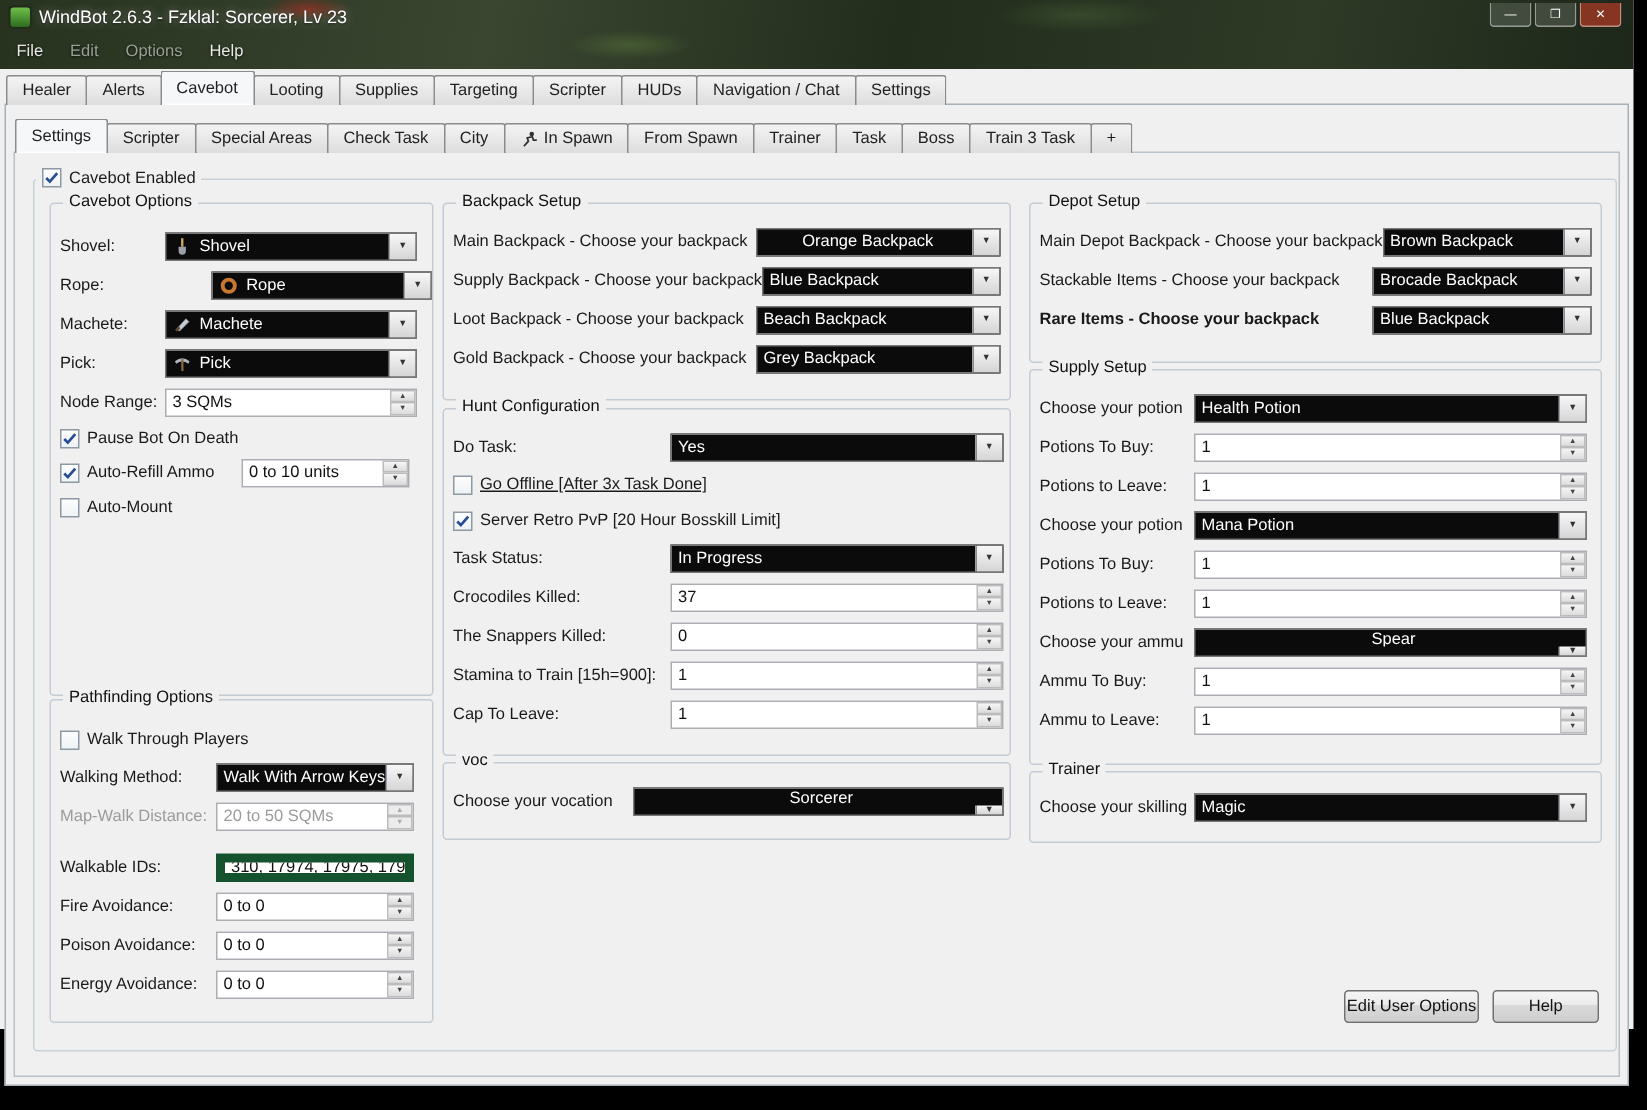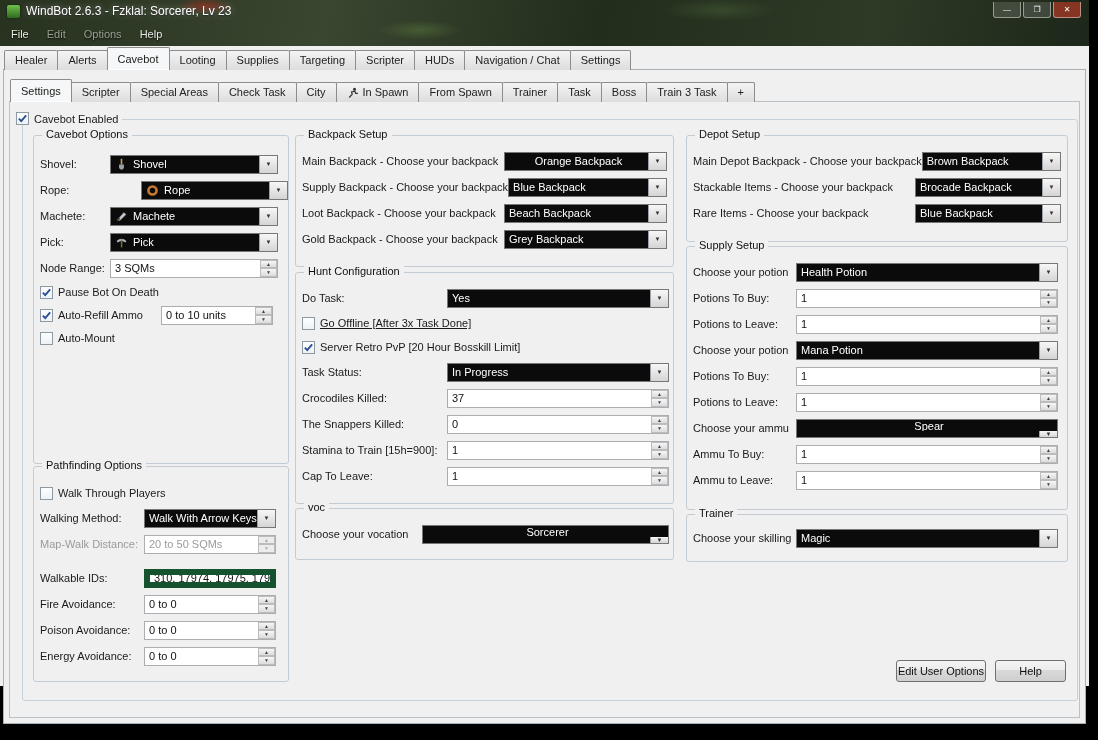--- a/index.html
+++ b/index.html
@@ -124,21 +124,21 @@
     </span>
     <span class="tab">From Spawn</span>
     <span class="tab">Trainer</span>
     <span class="tab">Task</span>
     <span class="tab">Boss</span>
     <span class="tab">Train 3 Task</span>
     <span class="tab">+</span>
   </div>
 
   <div class="groupbox bigbox"></div>
-  <div style="position:absolute;left:12px;top:112px;display:flex;align-items:center;background:#f0f0f0;padding:0 4px;z-index:2;">
+  <div style="position:absolute;left:24px;top:112px;display:flex;align-items:center;background:#f0f0f0;padding:0 4px;z-index:2;">
     <span class="cb checked">
       <svg width="11" height="11" viewBox="0 0 12 12">
           <path d="M2 6.2 L4.6 8.8 L10 2.6" fill="none" stroke="#274d94" stroke-width="2"></path>
         </svg>
     </span>
     <span class="cb-label">Cavebot Enabled</span>
   </div>
 
   <div class="groupbox" style="left:33px;top:135px;width:254px;height:327px;">
     <span class="gb-title">Cavebot Options</span>
@@ -426,21 +426,21 @@
         </div>
       </div>
       <div class="row">
         <span class="lbl" style="flex:1;">Stackable Items - Choose your backpack</span>
         <div class="combo" style="width:146px;margin-right:6px;">
           <span class="combo-val">Brocade Backpack</span>
           <span class="drop-btn">▼</span>
         </div>
       </div>
       <div class="row">
-        <span class="lbl" style="flex:1;">Rare Items - Choose your backpack</span>
+        <span class="lbl" style="flex:1;font-weight:bold;">Rare Items - Choose your backpack</span>
         <div class="combo" style="width:146px;margin-right:6px;">
           <span class="combo-val">Blue Backpack</span>
           <span class="drop-btn">▼</span>
         </div>
       </div>
     </div>
   </div>
 
   <div class="groupbox" style="left:686px;top:246px;width:380px;height:262px;">
     <span class="gb-title">Supply Setup</span>

